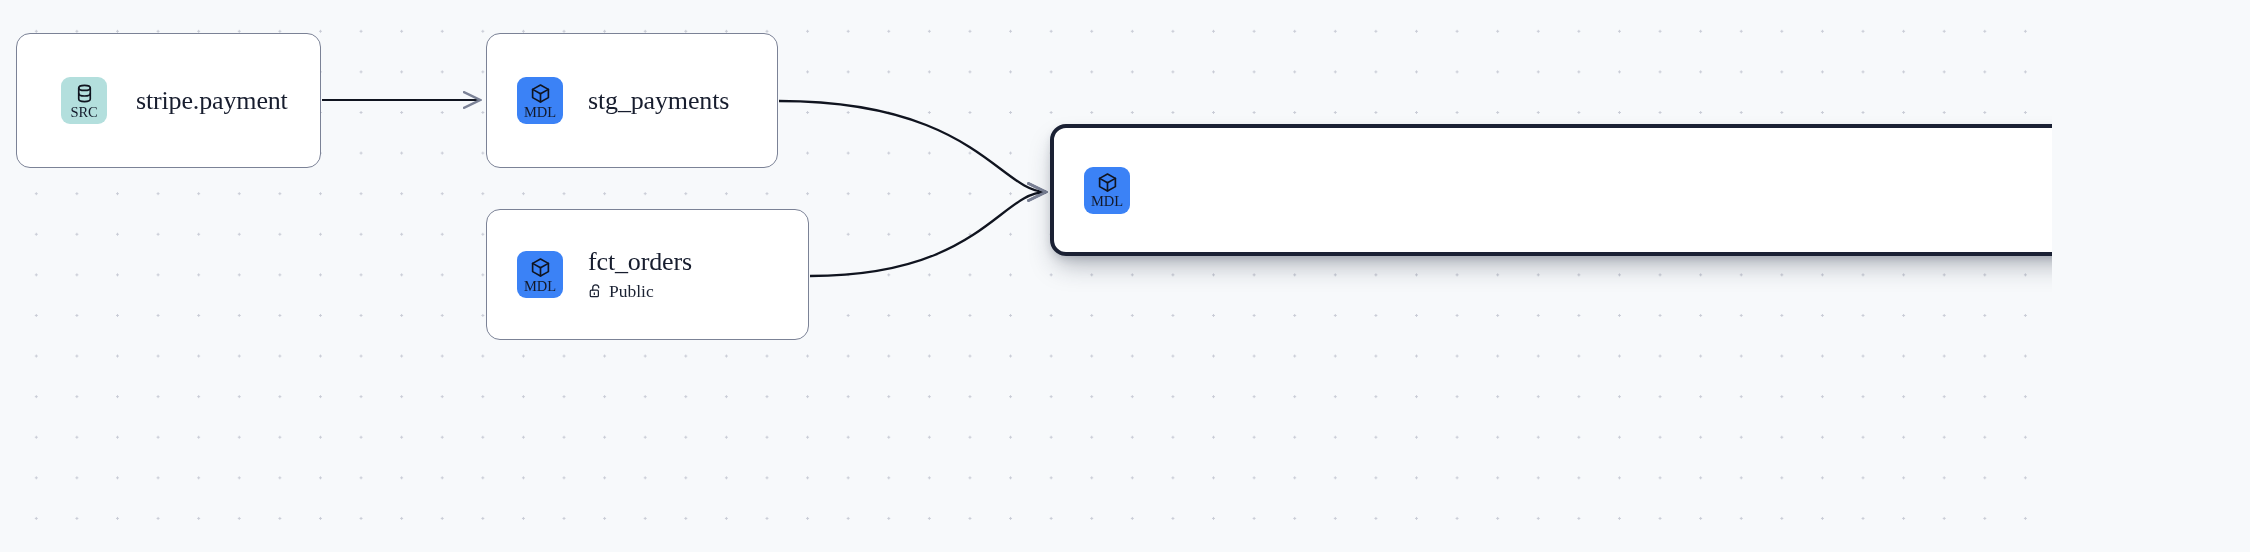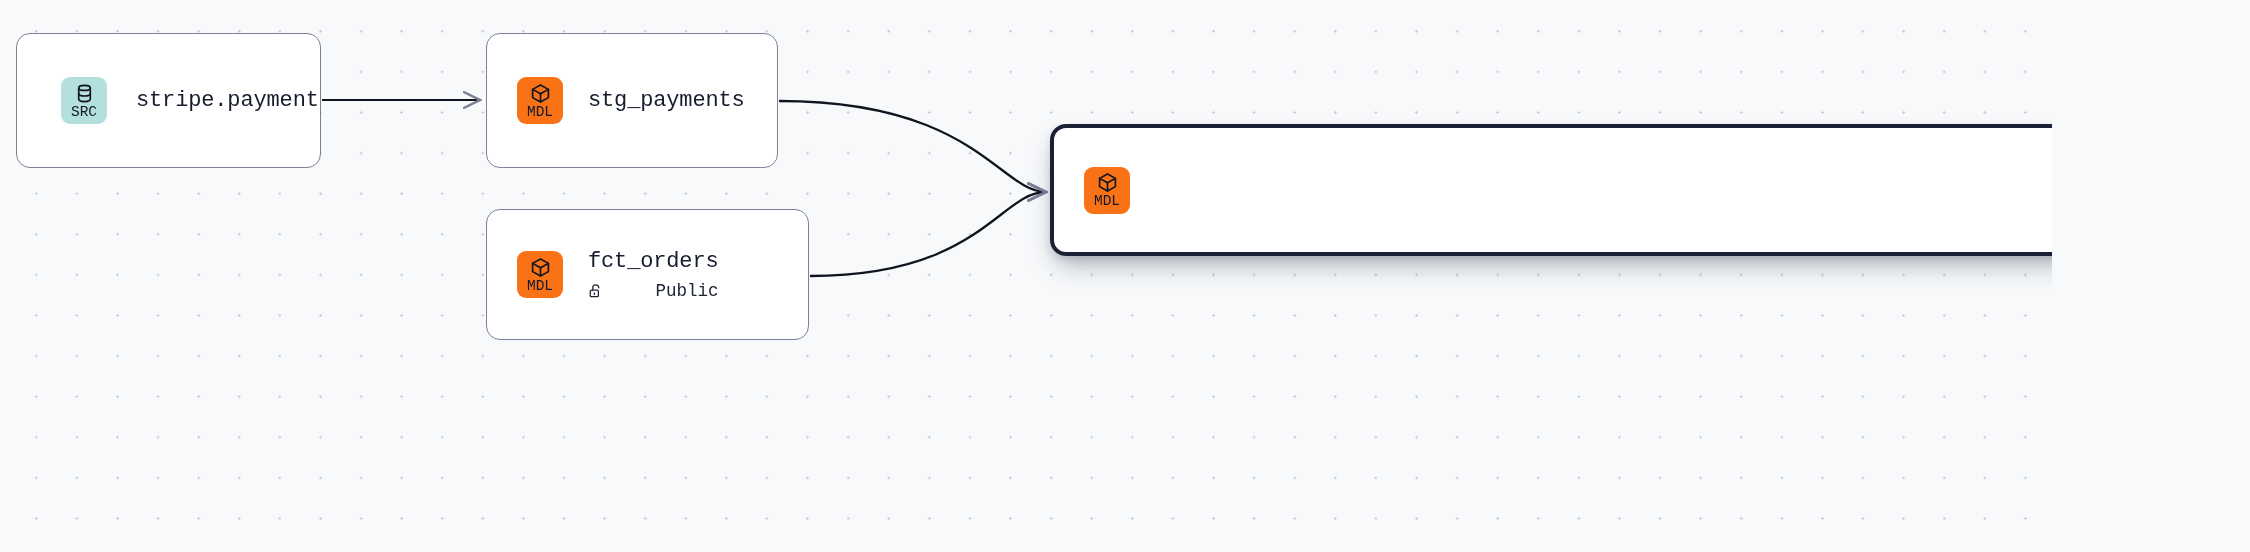--- a/index.html
+++ b/index.html
@@ -10,21 +10,21 @@
   }
   #canvas {
     position: relative;
     width: 2052px;
     height: 552px;
     overflow: hidden;
     background-color: #f7f9fb;
     background-image: radial-gradient(circle, #c9ccd6 1.1px, rgba(0,0,0,0) 1.2px);
     background-size: 40.6px 40.6px;
     background-position: 16px 11px;
-    font-family: Liberation Mono, monospace;
+    font-family: Liberation Serif, serif;
   }
 
   
   #edges {
     position: absolute;
     left: 0; top: 0;
     width: 2250px;
     height: 552px;
     pointer-events: none;
     z-index: 1;
@@ -54,57 +54,56 @@
     width: 46px;
     height: 47px;
     border-radius: 9px;
     display: flex;
     flex-direction: column;
     align-items: center;
     justify-content: center;
     gap: 0px;
   }
   .badge.src { background: #b3dfdd; }
-  .badge.mdl { background: #f97316; }
+  .badge.mdl { background: #3b82f6; }
   .badge svg {
     display: block;
     width: 21px;
     height: 21px;
     margin-top: 1px;
   }
   .badge-text {
     font-size: 14.5px;
     line-height: 15px;
     color: #13192a;
     letter-spacing: -0.1px;
     margin-top: 1px;
   }
 
   .node-body {
     display: flex;
     flex-direction: column;
     justify-content: center;
   }
   .node-title {
-    font-size: 22px;
+    font-size: 26px;
     line-height: 26px;
     color: #171d2e;
     white-space: nowrap;
     letter-spacing: -0.15px;
   }
   .node-sub {
     display: flex;
     align-items: center;
     gap: 6px;
     margin-top: 6px;
     font-size: 17.5px;
     line-height: 20px;
     color: #1b2233;
     white-space: nowrap;
-    justify-content: space-between;
   }
   .node-sub svg {
     display: block;
     width: 15px;
     height: 16px;
     flex: 0 0 auto;
   }
 
   
   #node-stripe-payment {

